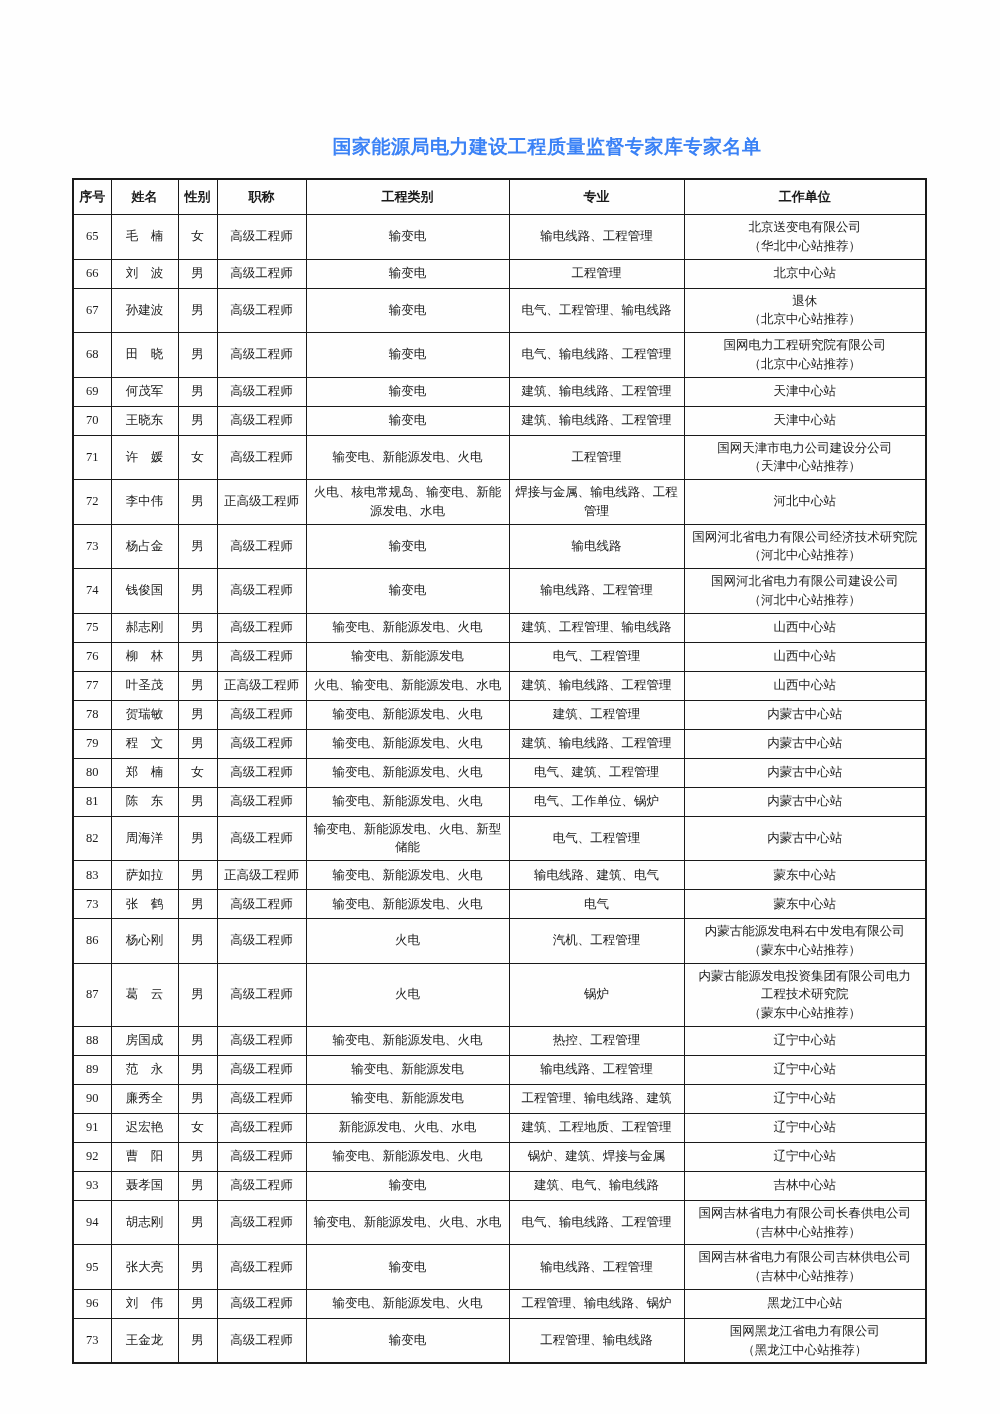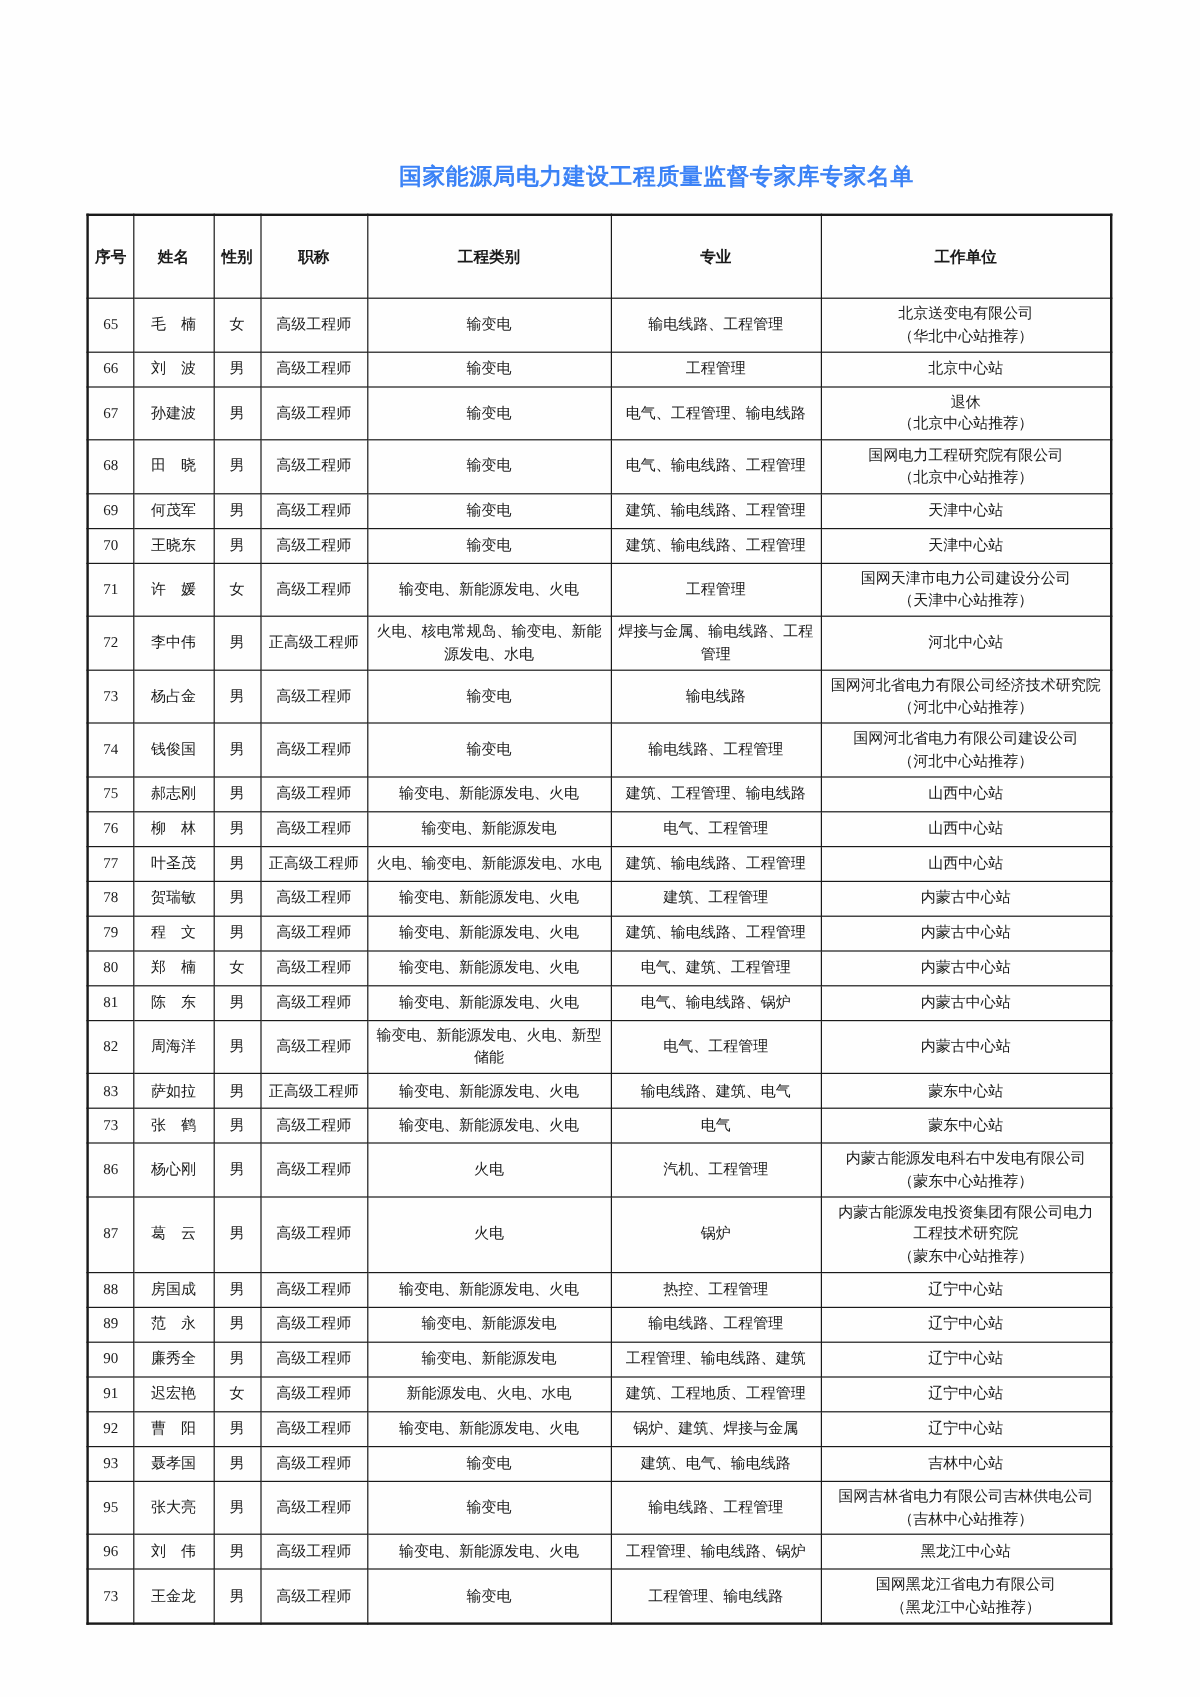--- a/index.html
+++ b/index.html
@@ -45,21 +45,21 @@
     font-size: 12.5px;
     line-height: 1.5;
     padding: 3px 5px;
     white-space: pre-line;
     overflow: hidden;
   }
   .expert-table th {
     font-weight: bold;
     font-size: 13px;
     height: 26px;
-    padding: 21px 2px;
+    padding: 4px 2px;
     margin-left: 16px;
   }
   .expert-table td {
     height: 22px;
   }
   col.c-no     { width: 38px; }
   col.c-name   { width: 67px; }
   col.c-gender { width: 39px; }
   col.c-title  { width: 89px; }
   col.c-cat    { width: 203px; }
@@ -244,21 +244,21 @@
       <td>输变电、新能源发电、火电</td>
       <td>电气、建筑、工程管理</td>
       <td>内蒙古中心站</td>
     </tr>
         <tr>
       <td>81</td>
       <td>陈　东</td>
       <td>男</td>
       <td>高级工程师</td>
       <td>输变电、新能源发电、火电</td>
-      <td>电气、输电线路、锅炉</td>
+      <td>电气、工作单位、锅炉</td>
       <td>内蒙古中心站</td>
     </tr>
         <tr>
       <td>82</td>
       <td>周海洋</td>
       <td>男</td>
       <td>高级工程师</td>
       <td>输变电、新能源发电、火电、新型储能</td>
       <td>电气、工程管理</td>
       <td>内蒙古中心站</td>
@@ -348,20 +348,30 @@
       <td>辽宁中心站</td>
     </tr>
         <tr>
       <td>93</td>
       <td>聂孝国</td>
       <td>男</td>
       <td>高级工程师</td>
       <td>输变电</td>
       <td>建筑、电气、输电线路</td>
       <td>吉林中心站</td>
+    </tr>
+        <tr>
+      <td>94</td>
+      <td>胡志刚</td>
+      <td>男</td>
+      <td>高级工程师</td>
+      <td>输变电、新能源发电、火电、水电</td>
+      <td>电气、输电线路、工程管理</td>
+      <td>国网吉林省电力有限公司长春供电公司
+（吉林中心站推荐）</td>
     </tr>
         <tr>
       <td>95</td>
       <td>张大亮</td>
       <td>男</td>
       <td>高级工程师</td>
       <td>输变电</td>
       <td>输电线路、工程管理</td>
       <td>国网吉林省电力有限公司吉林供电公司
 （吉林中心站推荐）</td>

